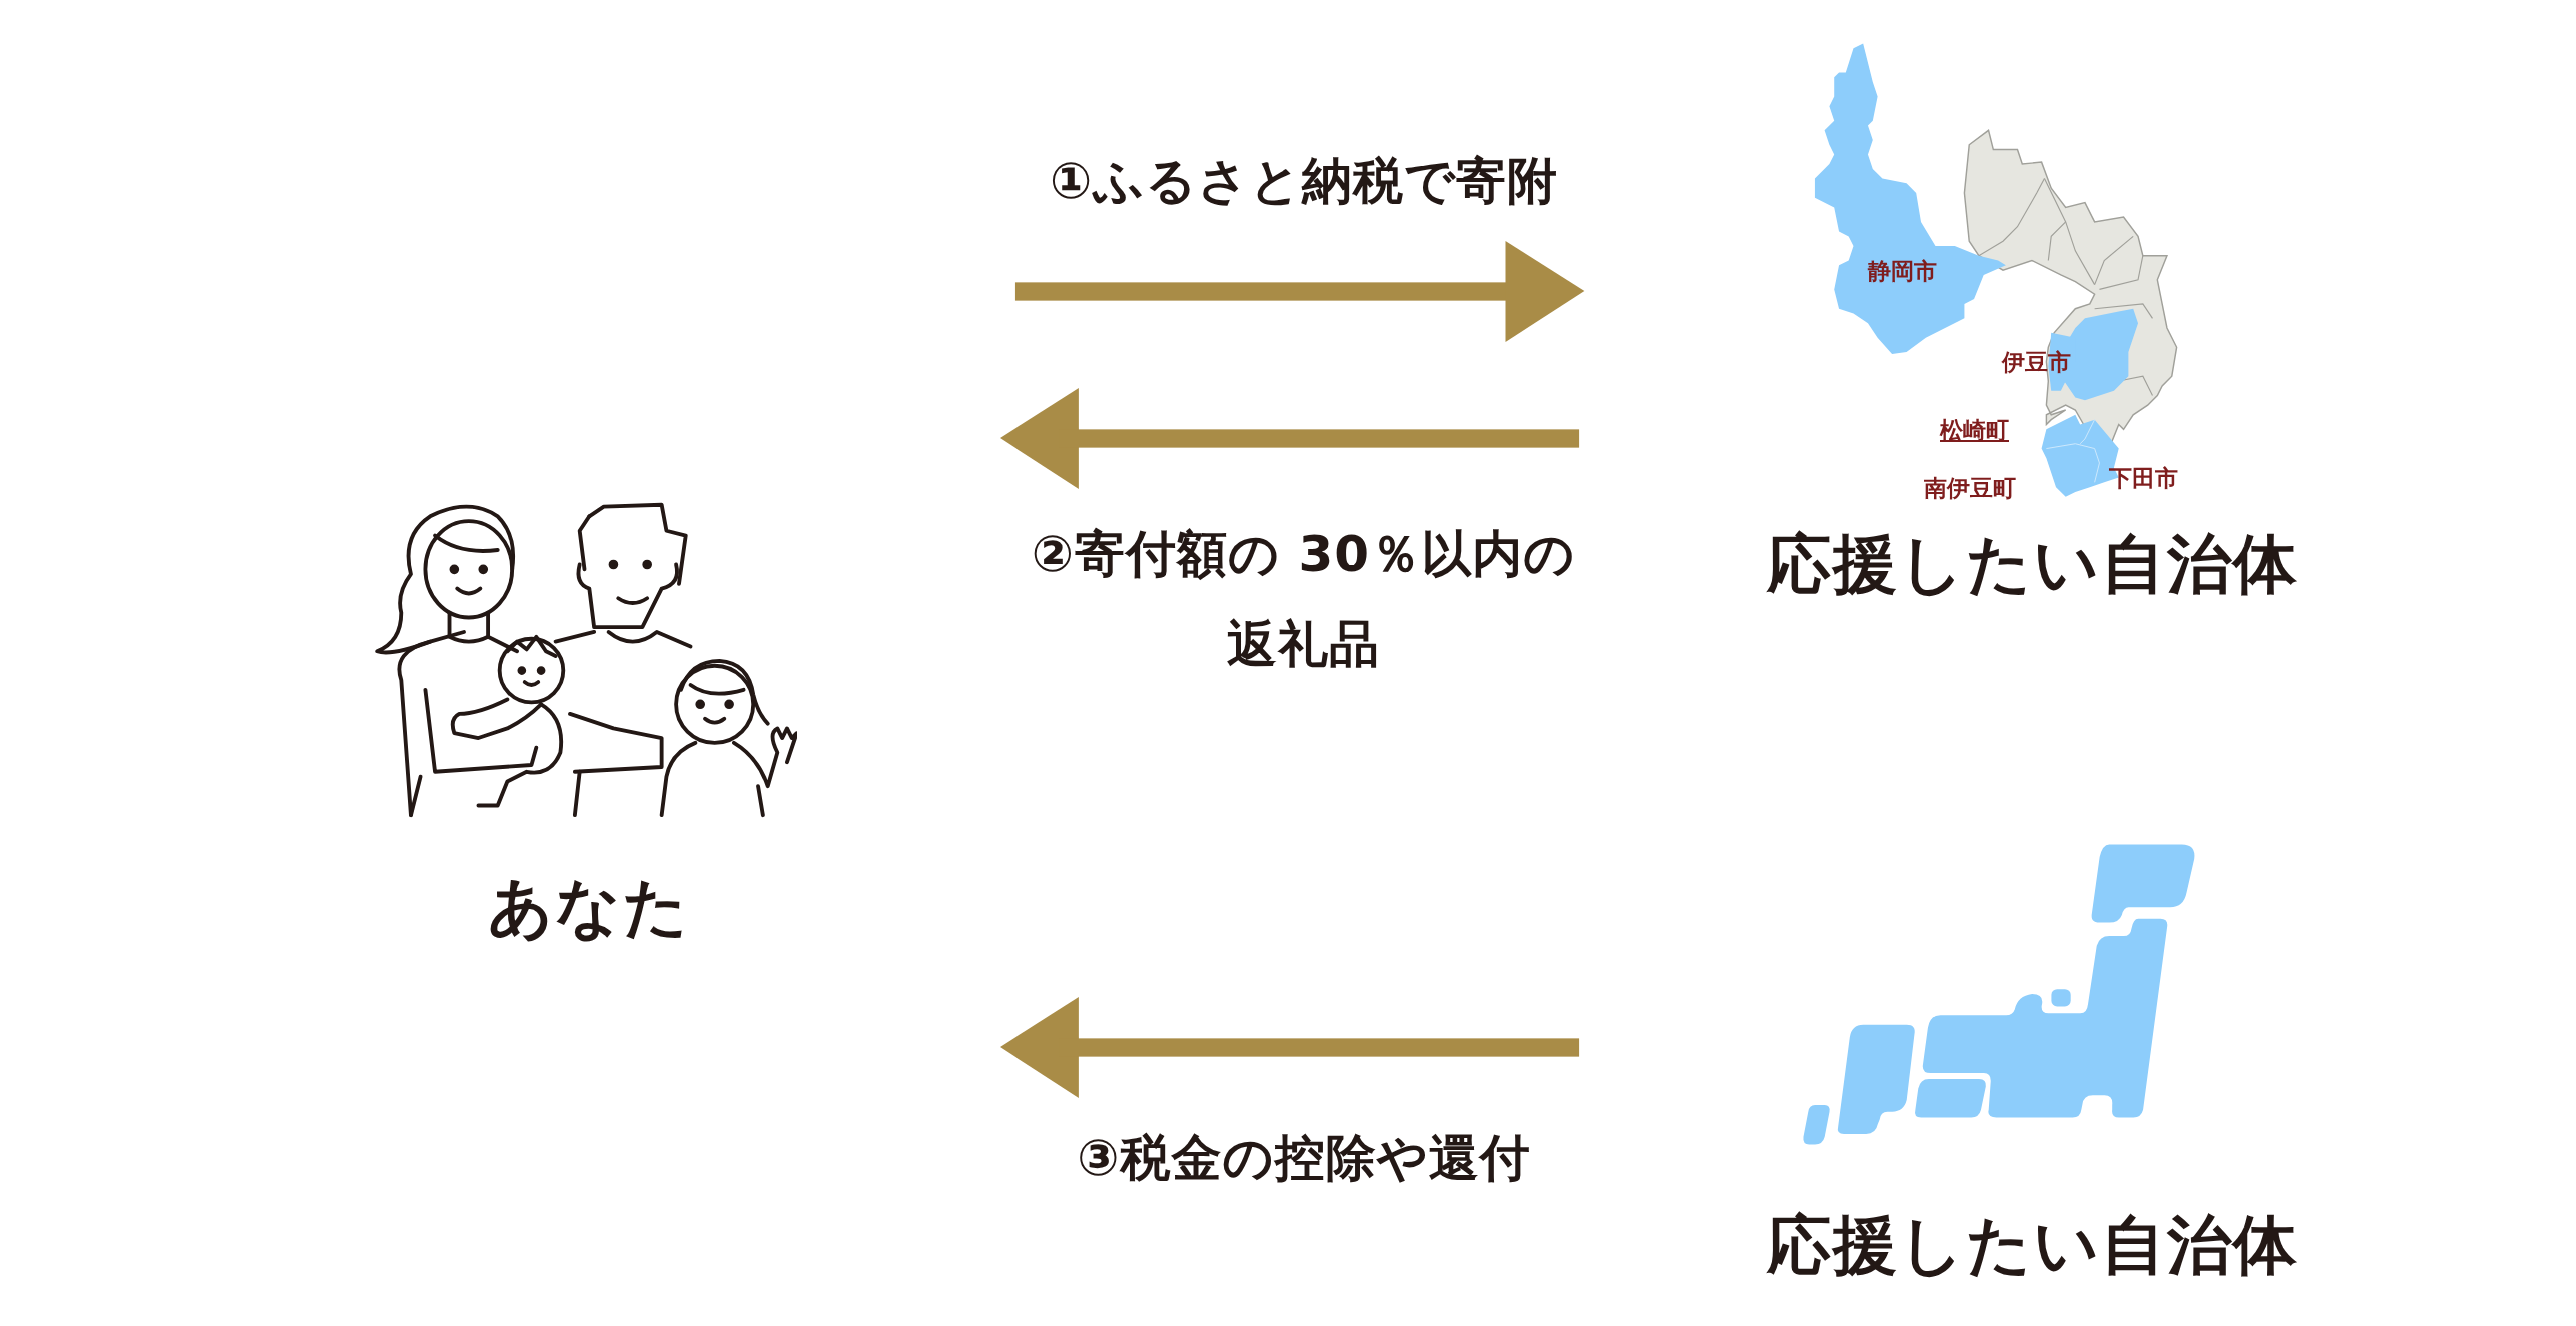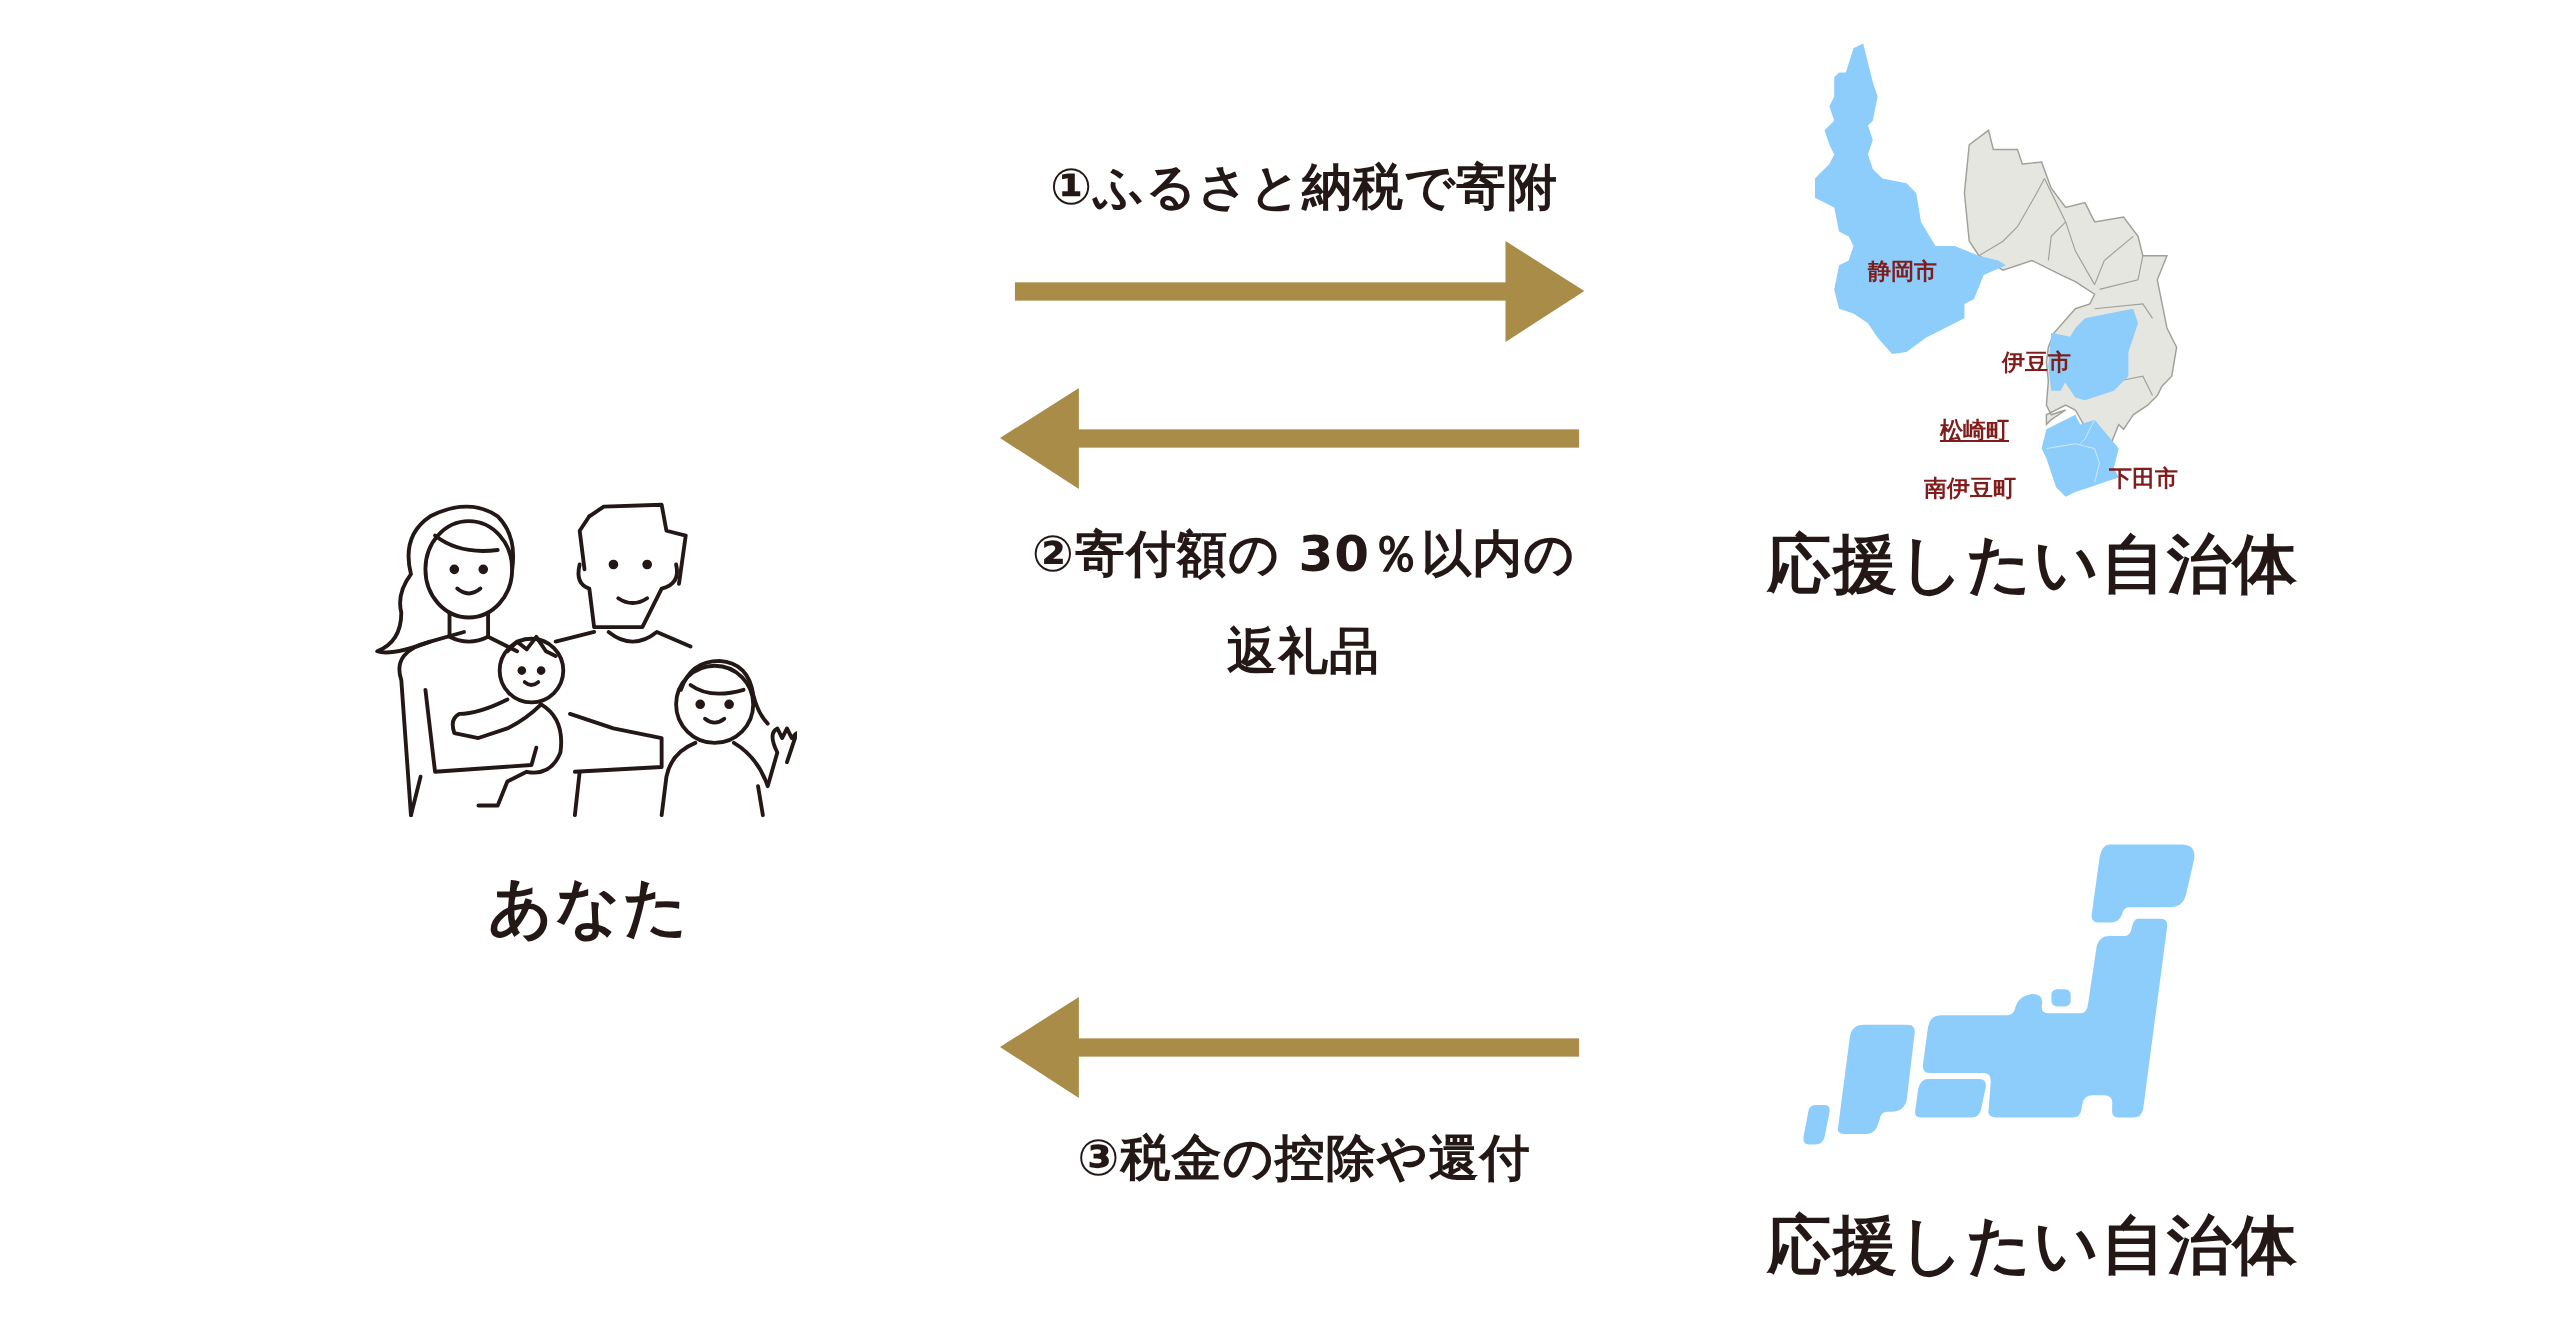--- a/index.html
+++ b/index.html
@@ -54,39 +54,39 @@
     <circle cx="340" cy="215" r="3" fill="#231815"></circle>
       <circle cx="370" cy="215" r="3" fill="#231815"></circle>
     <path d="M345 230 Q355 238 365 230"></path>
     <path d="M335 255 Q310 265 305 290 L300 330"></path>
     <path d="M375 255 Q400 270 410 300 L420 265 Q410 245 420 240 L425 250 L430 240 L435 250 L440 245 L430 275"></path>
     <path d="M400 300 L405 330"></path>
   </svg>
 </div>
 <div class="abs label" style="left:454px; top:864px; width:270px;">あなた</div>
 
-<div class="abs step" style="left:966px; top:154px; width:676px;">
+<div class="abs step" style="left:966px; top:148px; width:676px;">
   <span>①</span><span>ふるさと納税で寄附</span>
 </div>
 <div class="abs" style="left:1014px; top:241px;">
   <svg width="579" height="101" viewBox="0 0 600 105">
     <rect x="0" y="43" width="530" height="19" fill="#A98C47"></rect>
     <polygon points="510,0 592,52 510,105" fill="#A98C47"></polygon>
   </svg>
 </div>
 
 <div class="abs" style="left:999px; top:388px;">
   <svg width="584" height="101" viewBox="0 0 605 105">
     <polygon points="0,52 82,0 82,105" fill="#A98C47"></polygon>
     <rect x="62" y="43" width="540" height="19" fill="#A98C47"></rect>
   </svg>
 </div>
 <div class="abs step" style="left:927px; top:521px; width:753px;">
   <div><span>②</span><span>寄付額の 30％以内の</span></div>
-  <div style="margin-top:30px;">返礼品</div>
+  <div style="margin-top:23px;">返礼品</div>
 </div>
 
 <div class="abs" style="left:999px; top:997px;">
   <svg width="584" height="101" viewBox="0 0 605 105">
     <polygon points="0,52 82,0 82,105" fill="#A98C47"></polygon>
     <rect x="62" y="43" width="540" height="19" fill="#A98C47"></rect>
   </svg>
 </div>
 <div class="abs step" style="left:966px; top:1125px; width:676px;">
   <span>③</span><span>税金の控除や還付</span>

